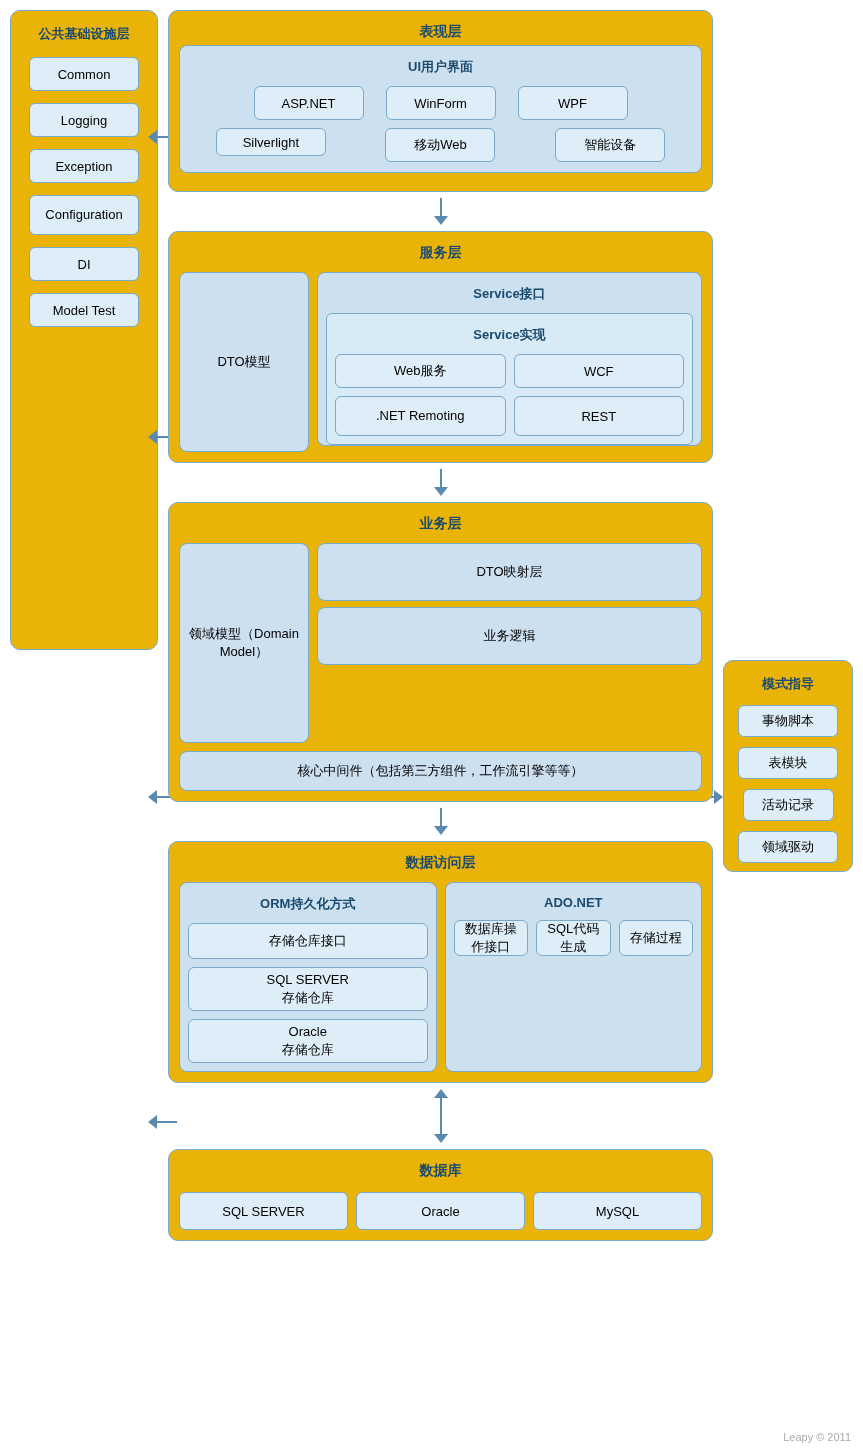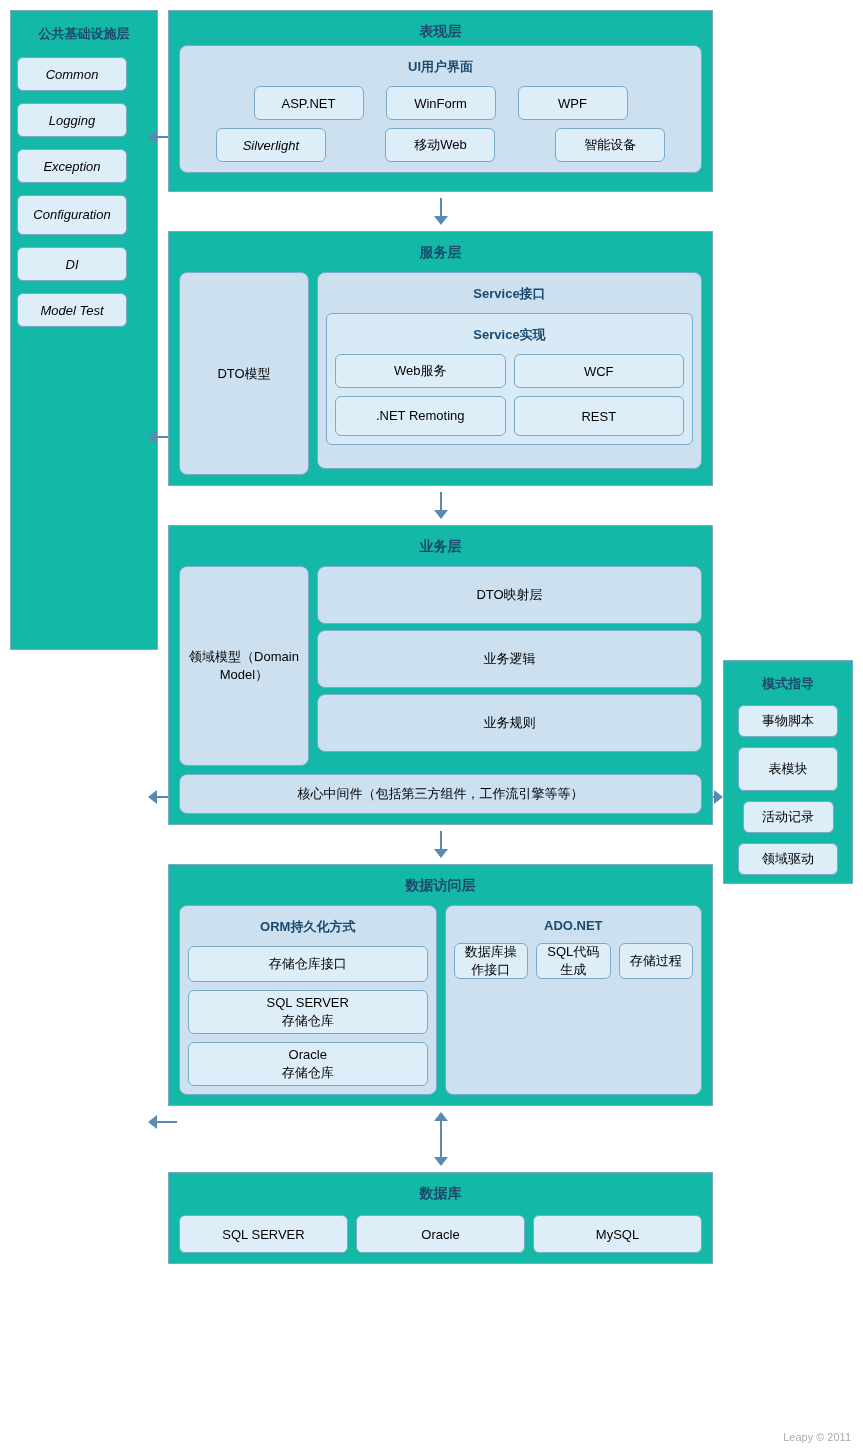--- a/index.html
+++ b/index.html
@@ -16,23 +16,23 @@
     .diagram-wrapper {
       width: 863px;
       min-height: 1451px;
       background: #fff;
       position: relative;
       padding: 10px;
     }
 
     
     .layer-outer {
-      background: #14b8a6;
+      background: #eab308;
       border: 1.5px solid #7aaac8;
-      border-radius: 0;
+      border-radius: 10px;
     }
     .layer-inner {
       background: #cce0f0;
       border: 1.5px solid #7aaac8;
       border-radius: 8px;
     }
     .layer-inner2 {
       background: #d8eaf5;
       border: 1.5px solid #7aaac8;
       border-radius: 6px;
@@ -138,21 +138,21 @@
       color: #aaa;
     }
   </style>
 </head>
 <body>
 
 <div class="diagram-wrapper">
 
   <div class="left-sidebar layer-outer" style="padding:8px 6px; min-height: 640px;">
     <div class="section-title" style="font-size:13px; writing-mode:horizontal-tb; text-align:center; margin-bottom:10px;">公共基础设施层</div>
-    <div style="display:flex; flex-direction:column; gap:12px; align-items:flex-start;font-style:italic;">
+    <div style="display:flex; flex-direction:column; gap:12px; align-items:center;">
       <div class="box" style="width:110px; height:34px;">
         <span>Common</span>
       </div>
       <div class="box" style="width:110px; height:34px;">
         <span>Logging</span>
       </div>
       <div class="box" style="width:110px; height:34px;">
         <span>Exception</span>
       </div>
       <div class="box" style="width:110px; height:40px; line-height:1.3;">
@@ -194,21 +194,21 @@
       <div class="horiz-line"></div>
     </div>
   </div>
 
   <div class="right-sidebar layer-outer" style="padding:8px 6px; top:660px;">
     <div class="section-title" style="font-size:13px; margin-bottom:8px;">模式指导</div>
     <div style="display:flex; flex-direction:column; gap:10px; align-items:center;">
       <div class="box" style="width:100px; height:32px;">
         <span>事物脚本</span>
       </div>
-      <div class="box" style="width:100px; height:44px;">
+      <div class="box" style="width:100px; height:32px;">
         <span>表模块</span>
       </div>
       <div class="box" style="width:91px; height:32px;">
         <span>活动记录</span>
       </div>
       <div class="box" style="width:100px; height:32px;">
         <span>领域驱动</span>
       </div>
     </div>
   </div>
@@ -230,21 +230,21 @@
             <span>ASP.NET</span>
           </div>
           <div class="box" style="width:110px; height:34px;">
             <span>WinForm</span>
           </div>
           <div class="box" style="width:110px; height:34px;">
             <span>WPF</span>
           </div>
         </div>
         <div style="display:flex; justify-content:space-around; margin-top:8px; gap:8px;">
-          <div class="box" style="width:110px; height:34px;font-style:italic;">
+          <div class="box" style="width:110px; height:28px;">
             <span>Silverlight</span>
           </div>
           <div class="box" style="width:110px; height:34px;">
             <span>移动Web</span>
           </div>
           <div class="box" style="width:110px; height:34px;">
             <span>智能设备</span>
           </div>
         </div>
       </div>
@@ -260,21 +260,21 @@
 
     <div class="layer-outer" style="padding:6px 10px 10px;">
       <div class="section-title">服务层</div>
       <div style="display:flex; gap:8px; margin-top:6px;">
 
         <div class="layer-inner" style="width:130px; min-height:180px; display:flex; align-items:center; justify-content:center;">
           <span style="font-size:13px;">DTO模型</span>
         </div>
 
         <div style="flex:1;">
-          <div class="layer-inner" style="padding:6px 8px 23px; margin-bottom:6px;">
+          <div class="layer-inner" style="padding:6px 8px 0; margin-bottom:6px;">
             <div class="section-title" style="font-size:13px;">Service接口</div>
             <div class="layer-inner2" style="padding:6px 8px 8px; margin-top:6px;">
               <div class="section-title" style="font-size:13px;">Service实现</div>
               <div style="display:flex; justify-content:space-around; margin-top:6px; gap:8px;">
                 <div class="box" style="flex:1; height:34px;">
                   <span>Web服务</span>
                 </div>
                 <div class="box" style="flex:1; height:34px;">
                   <span>WCF</span>
                 </div>
@@ -308,23 +308,20 @@
           <span>领域模型（Domain Model）</span>
         </div>
 
         <div style="flex:1; display:flex; flex-direction:column; gap:6px;">
           <div class="layer-inner" style="padding:10px; text-align:center; height:58px; display:flex; align-items:center; justify-content:center;">
             <span>DTO映射层</span>
           </div>
           <div class="layer-inner" style="padding:3px; text-align:center; height:58px; display:flex; align-items:center; justify-content:center;">
             <span>业务逻辑</span>
           </div>
-          <div class="layer-inner" style="padding:10px; text-align:center; height:58px; display:flex; align-items:center; justify-content:center;">
-            <span>业务规则</span>
-          </div>
         </div>
       </div>
 
       <div class="layer-inner" style="margin-top:8px; padding:10px; text-align:center;">
         <span>核心中间件（包括第三方组件，工作流引擎等等）</span>
       </div>
     </div>
 
     <div style="margin:6px 0; display:flex; justify-content:center;">
       <div class="arrow-down">

